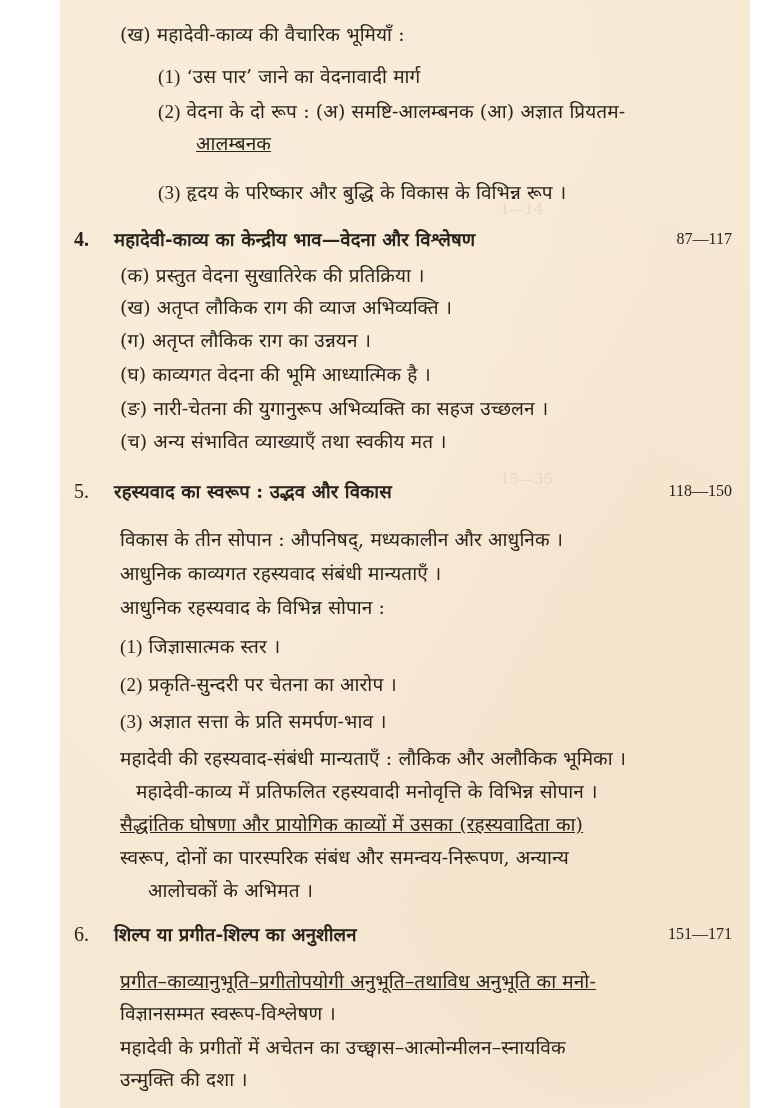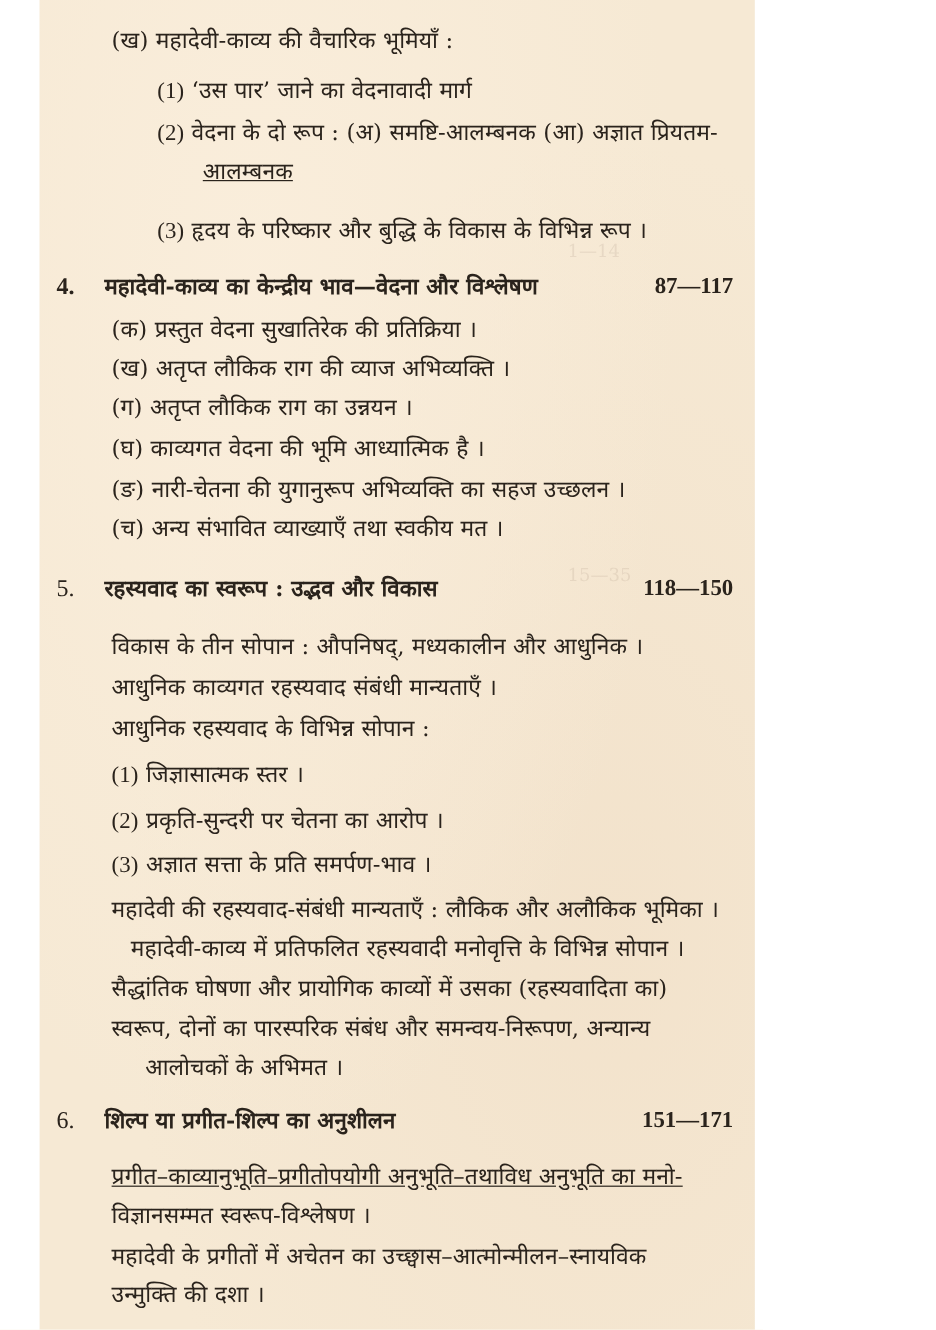--- a/index.html
+++ b/index.html
@@ -10,23 +10,23 @@
     body {
       width: 780px;
       height: 1108px;
       position: relative;
       overflow: hidden;
       font-family: "DejaVu Serif", "Liberation Serif", serif;
       color: #2a231c;
     }
     .page {
       position: absolute;
-      left: 33px;
+      left: 60px;
       top: 0;
-      width: 596px;
+      width: 690px;
       height: 1108px;
       background: #f6e9d4;
       background-image:
         radial-gradient(ellipse at 30% 20%, rgba(250,238,220,0.9), rgba(244,228,206,0) 60%),
         radial-gradient(ellipse at 80% 70%, rgba(240,222,198,0.6), rgba(244,228,206,0) 60%);
     }
     .line {
       position: absolute;
       white-space: nowrap;
       font-size: 19px;
@@ -42,24 +42,23 @@
       font-family: "Liberation Serif", serif;
       font-weight: bold;
       font-size: 20px;
       display: inline-block;
       width: 40px;
     }
     .pages {
       position: absolute;
       right: 18px;
       font-family: "Liberation Serif", serif;
-      font-size: 19px;
+      font-size: 16px;
       line-height: 24px;
       white-space: nowrap;
-      font-weight: bold;
     }
     .marker {
       font-family: "Liberation Serif", serif;
     }
     .ghost {
       position: absolute;
       color: rgba(120, 100, 80, 0.12);
       font-size: 15px;
       white-space: nowrap;
     }
@@ -137,21 +136,21 @@
     <span class="marker">(2)</span>
     <span>प्रकृति-सुन्दरी पर चेतना का आरोप ।</span>
   </div>
   <div class="line" style="left:60px; top:709px;">
     <span class="marker">(3)</span>
     <span>अज्ञात सत्ता के प्रति समर्पण-भाव ।</span>
   </div>
 
   <div class="line" style="left:60px; top:746px;">महादेवी की रहस्यवाद-संबंधी मान्यताएँ : लौकिक और अलौकिक भूमिका ।</div>
   <div class="line" style="left:60px; top:779px;margin-left:16px;">महादेवी-काव्य में प्रतिफलित रहस्यवादी  मनोवृत्ति  के विभिन्न सोपान ।</div>
-  <div class="line" style="left:60px; top:812px;">सैद्धांतिक घोषणा और प्रायोगिक काव्यों में  उसका  (रहस्यवादिता  का)</div>
+  <div class="line" style="left:60px; top:812px;text-decoration:underline;">सैद्धांतिक घोषणा और प्रायोगिक काव्यों में  उसका  (रहस्यवादिता  का)</div>
   <div class="line" style="left:60px; top:845px;">स्वरूप,  दोनों  का  पारस्परिक  संबंध  और  समन्वय-निरूपण,  अन्यान्य</div>
   <div class="line" style="left:60px; top:878px;margin-left:28px;">आलोचकों के अभिमत ।</div>
 
   <div class="line heading" style="left:0; top:922px; width:690px;">
     <span class="num" style="margin-left:-8px; font-weight:normal;">6.</span><span>शिल्प या प्रगीत-शिल्प का अनुशीलन</span>
   </div>
   <div class="pages" style="top:922px;">151—171</div>
 
   <div class="line" style="left:60px; top:969px;text-decoration:underline;">प्रगीत–काव्यानुभूति–प्रगीतोपयोगी  अनुभूति–तथाविध अनुभूति का  मनो-</div>
   <div class="line" style="left:60px; top:1001px;">विज्ञानसम्मत स्वरूप-विश्लेषण ।</div>

